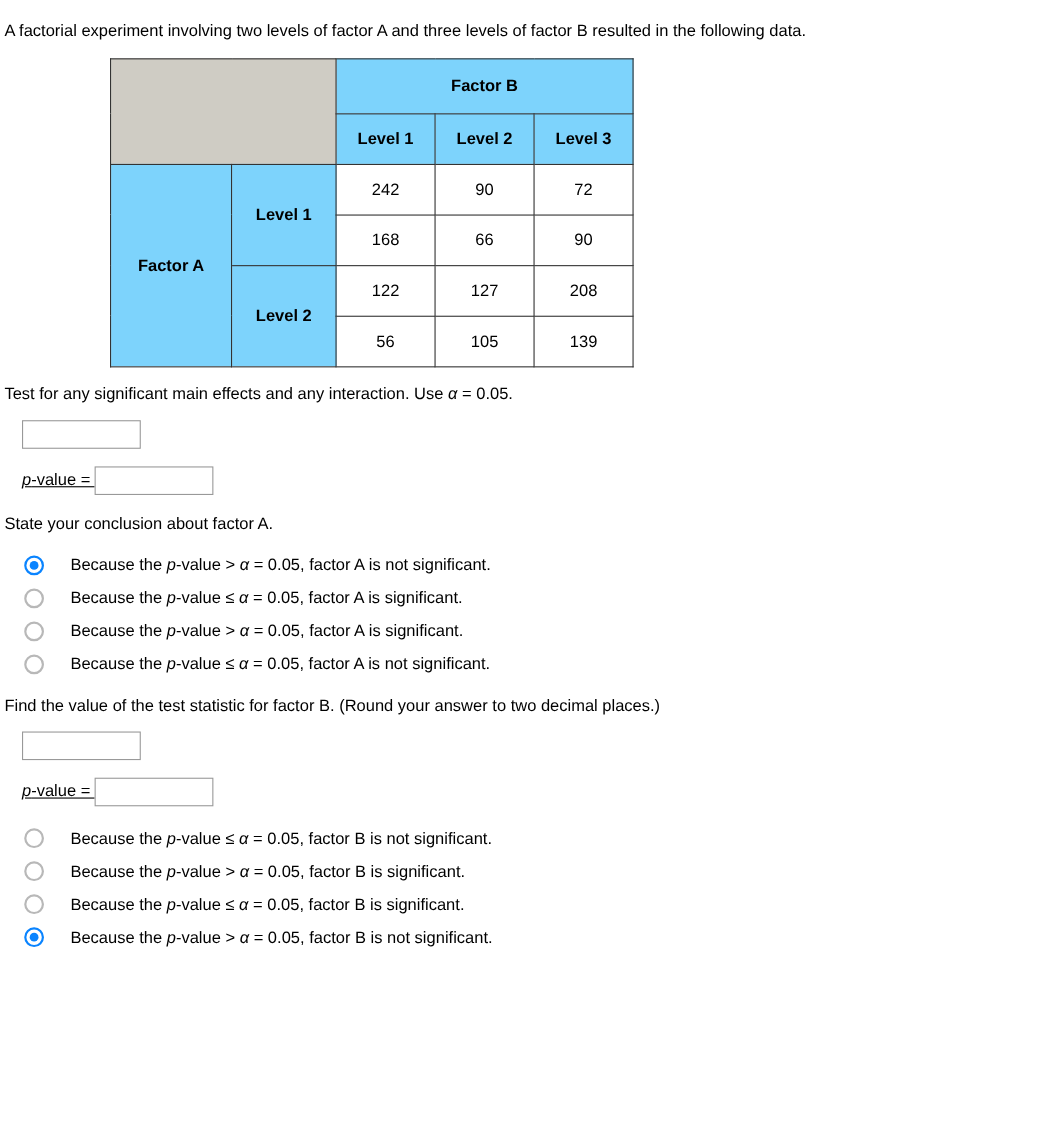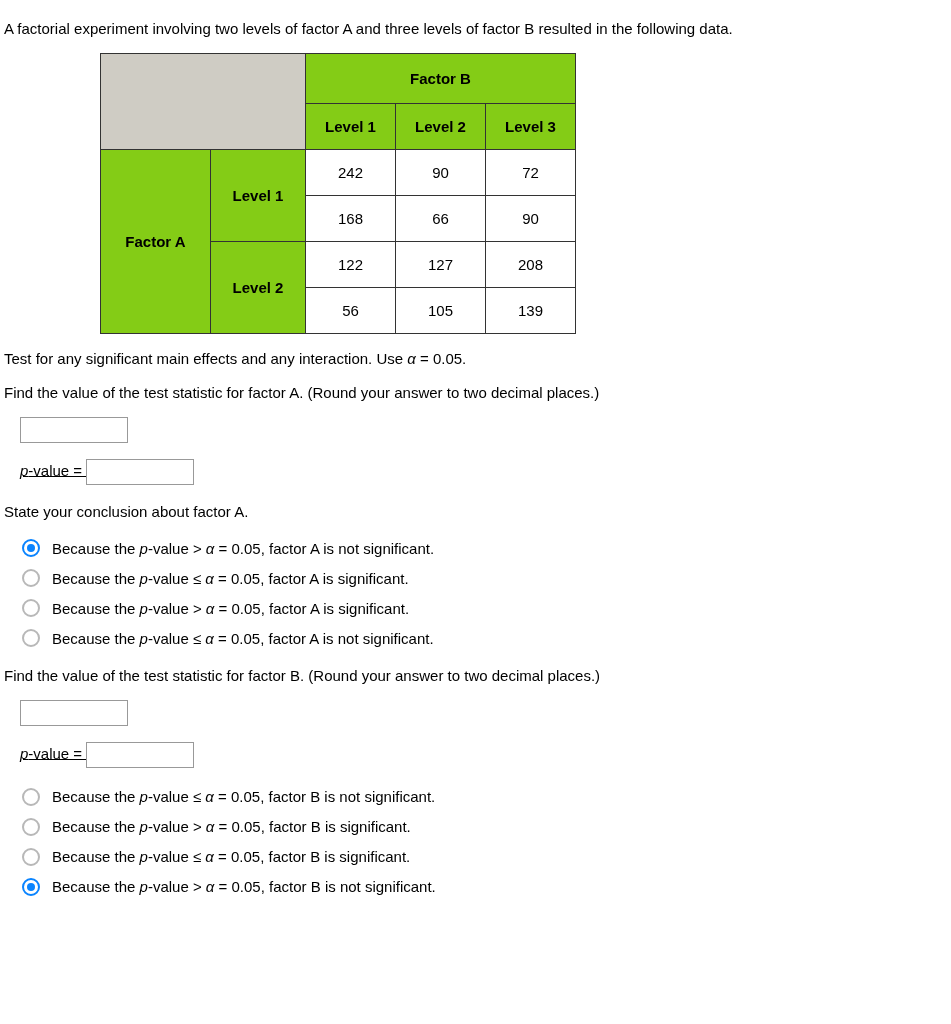--- a/index.html
+++ b/index.html
@@ -14,21 +14,21 @@
     p { margin: 12px 0; line-height: 1.5; }
     .italic { font-style: italic; }
     .table-wrap { margin: 10px 0 14px 96px; }
     table { border-collapse: collapse; }
     th, td {
       border: 1px solid #333;
       padding: 0;
       text-align: center;
       font-size: 15px;
     }
-    th { background: #84cc16; font-weight: bold; }
+    th { background: #7dd3fc; font-weight: bold; }
     td.data-cell { width: 90px; height: 46px; }
     th.factor-b-header { height: 50px; }
     th.col-header { width: 90px; height: 46px; }
     th.factor-a-header { width: 110px; }
     th.level-header { width: 95px; }
     th.blank-header { width: 205px; background: #cfccc4; }
     .input-box {
       display: inline-block;
       width: 108px;
       height: 26px;
@@ -38,21 +38,21 @@
       font-size: 14px;
       padding: 2px 4px;
     }
     .input-row { margin: 6px 0 16px 16px; text-decoration: underline; }
     .radio-group { margin: 4px 0 14px 0; }
     .radio-option {
       display: flex;
       align-items: center;
       margin: 4px 0;
       padding: 4px 0 4px 18px;
-      gap: 12px;
+      gap: 24px;
     }
     .radio-circle {
       width: 18px; height: 18px;
       border: 2px solid #b8b8b8;
       border-radius: 50%;
       flex-shrink: 0;
       display: flex;
       align-items: center;
       justify-content: center;
       background: #fff;
@@ -111,21 +111,20 @@
     </tr>
   </tbody>
     </table>
 </div>
 
 <p>
   <span>Test for any significant main effects and any interaction. Use <span class="italic">α</span> = 0.05.</span>
 </p>
 
 <div class="section">
-  <p>Find the value of the test statistic for factor A. (Round your answer to two decimal places.)</p>
   <div class="input-row">
     <input type="text" class="input-box" value="" style="">
   </div>
 
   <div class="input-row">
     <span><span class="italic">p</span>-value = </span>
     <input type="text" class="input-box" value="" style="">
   </div>
 
   <p>State your conclusion about factor A.</p>

